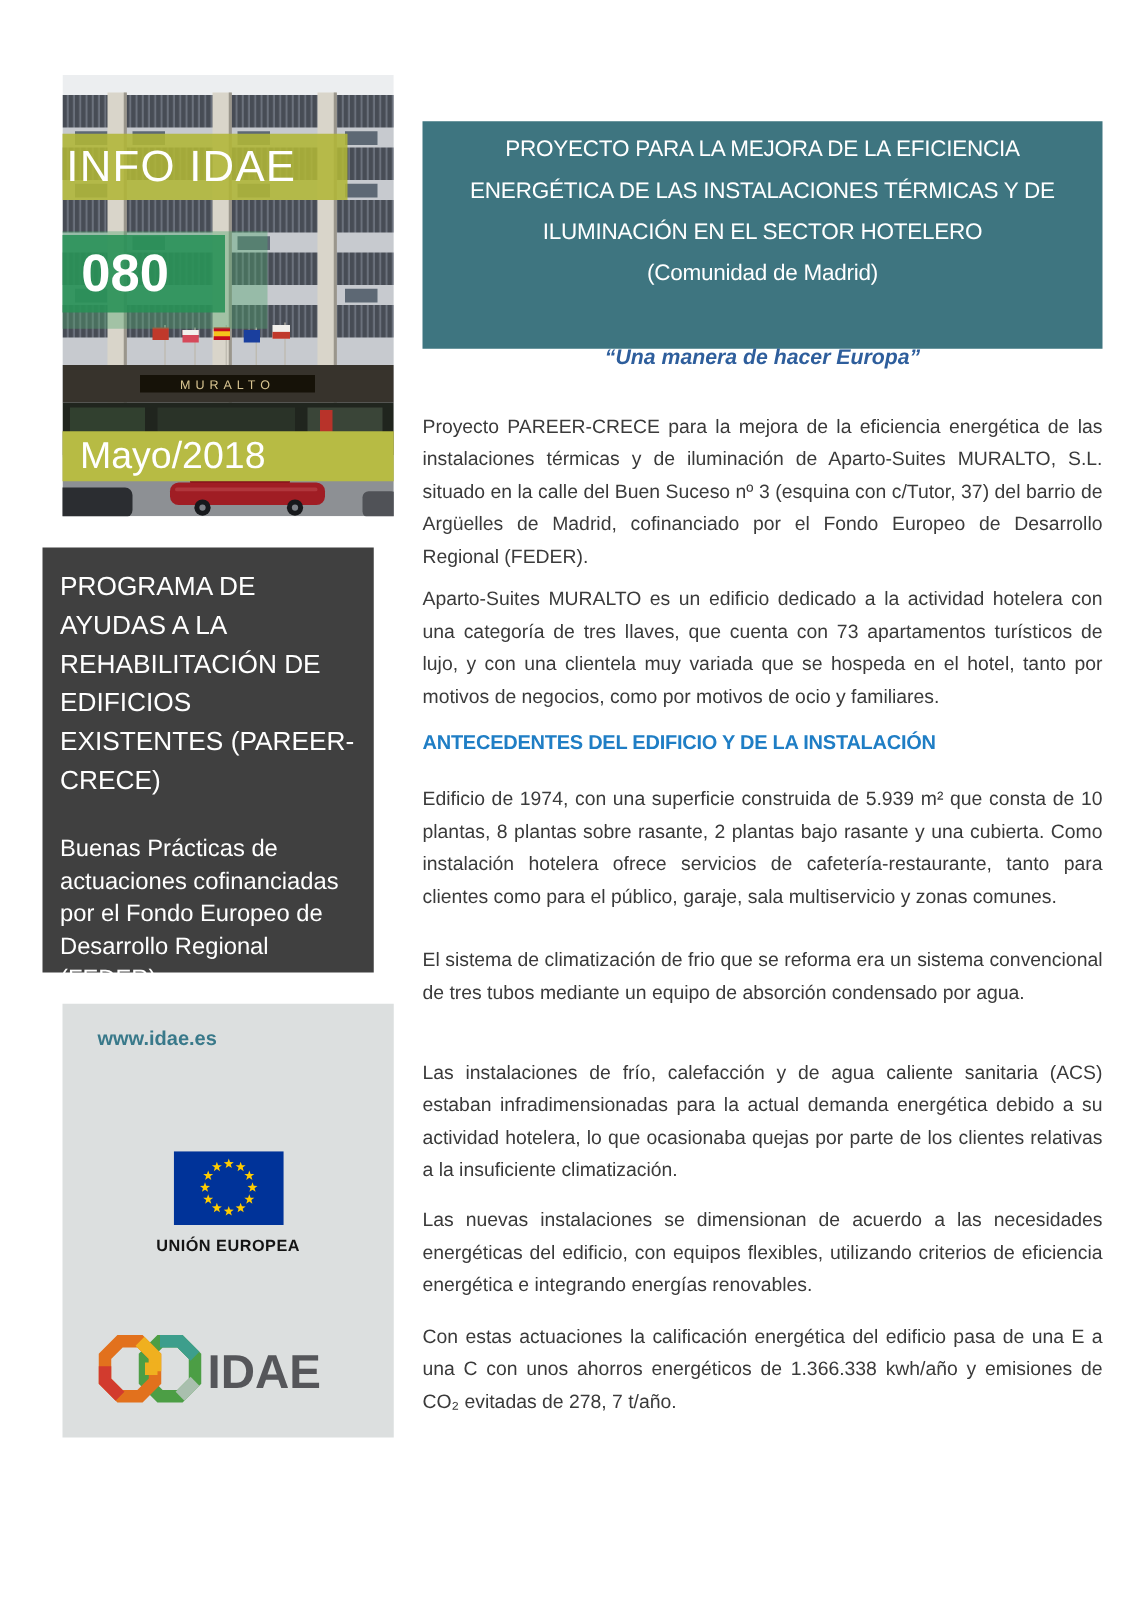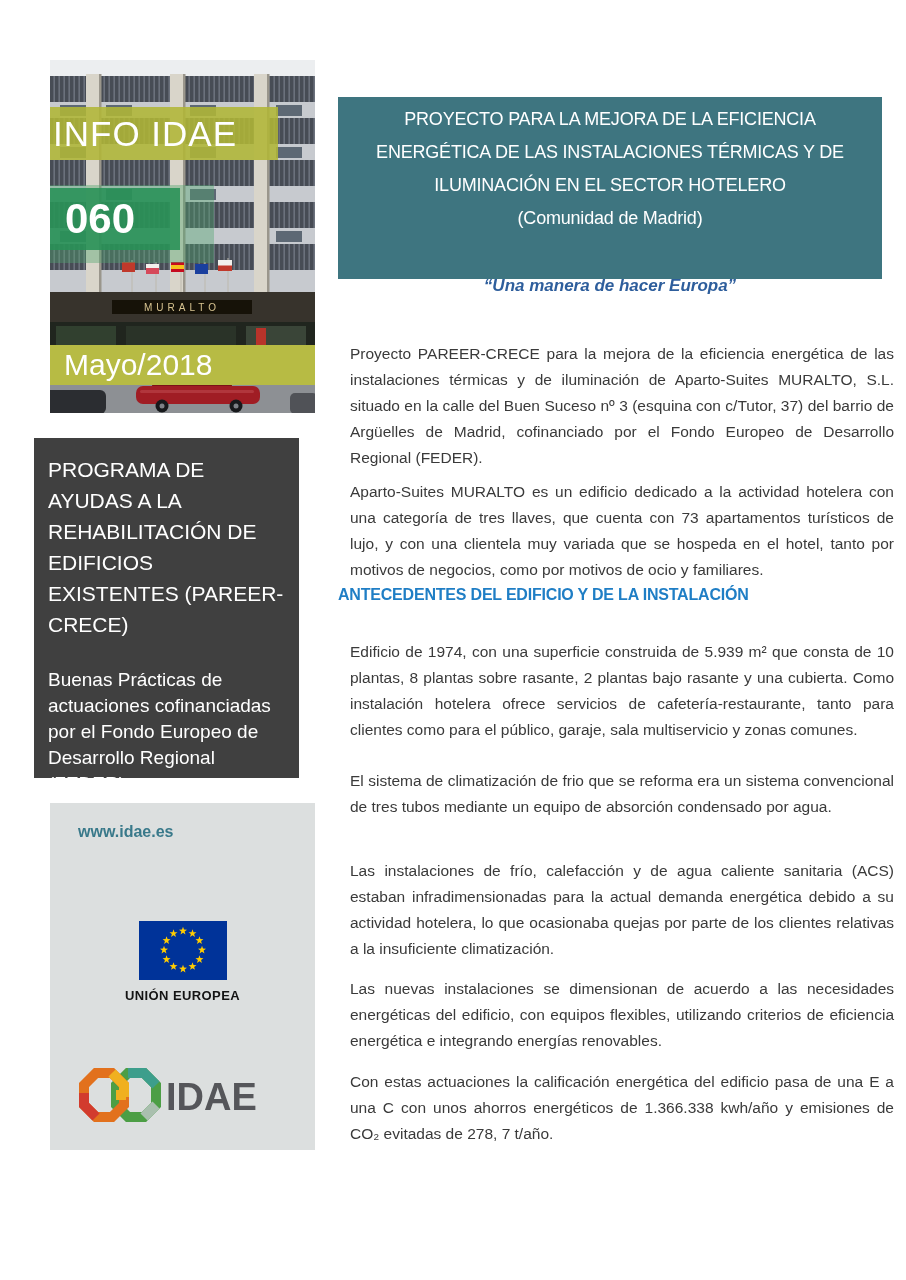--- a/index.html
+++ b/index.html
@@ -59,21 +59,21 @@
     box-sizing:border-box;padding-top:6px;
   }
   .project-header div{
     font-size:18px;line-height:33px;letter-spacing:-0.2px;white-space:nowrap;
   }
   .quote{
     left:338px;top:276px;width:544px;text-align:center;
     color:#2e5e9c;font-size:17px;font-weight:bold;font-style:italic;
   }
   .para{
-    left:338px;width:544px;margin:12px;
+    left:338px;width:544px;margin:0;
     color:#3a3a3a;font-size:15.5px;line-height:26px;text-align:justify;
   }
   .section-heading{
     left:338px;top:586px;width:544px;margin:0;
     color:#1f7ec5;font-size:16px;font-weight:bold;letter-spacing:-0.2px;
   }
 </style>
 </head>
 <body>
 
@@ -160,21 +160,21 @@
       <circle cx="186" cy="346" r="6.5" fill="#17191c"></circle>
         <circle cx="186" cy="346" r="2.5" fill="#7d8187"></circle>
     </g>
 
     <rect x="-8" y="330" width="64" height="24" rx="6" fill="#2b2d31"></rect>
     <rect x="240" y="333" width="28" height="21" rx="5" fill="#505257"></rect>
   </svg>
 
   <div class="abs info-band"><span>INFO IDAE</span></div>
   <div class="abs issue-glow"></div>
-  <div class="abs issue-box"><span>060</span></div>
+  <div class="abs issue-box"><span>080</span></div>
   <div class="abs date-band"><span>Mayo/2018</span></div>
 </div>
 
 <div class="abs program-box">
   <p class="program-title">PROGRAMA DE AYUDAS A LA REHABILITACIÓN DE EDIFICIOS EXISTENTES (PAREER-CRECE)</p>
   <p class="program-subtitle">Buenas Prácticas de actuaciones cofinanciadas por el Fondo Europeo de Desarrollo Regional (FEDER)</p>
 </div>
 
 <div class="abs footer-box">
   <a class="abs website">www.idae.es</a>

